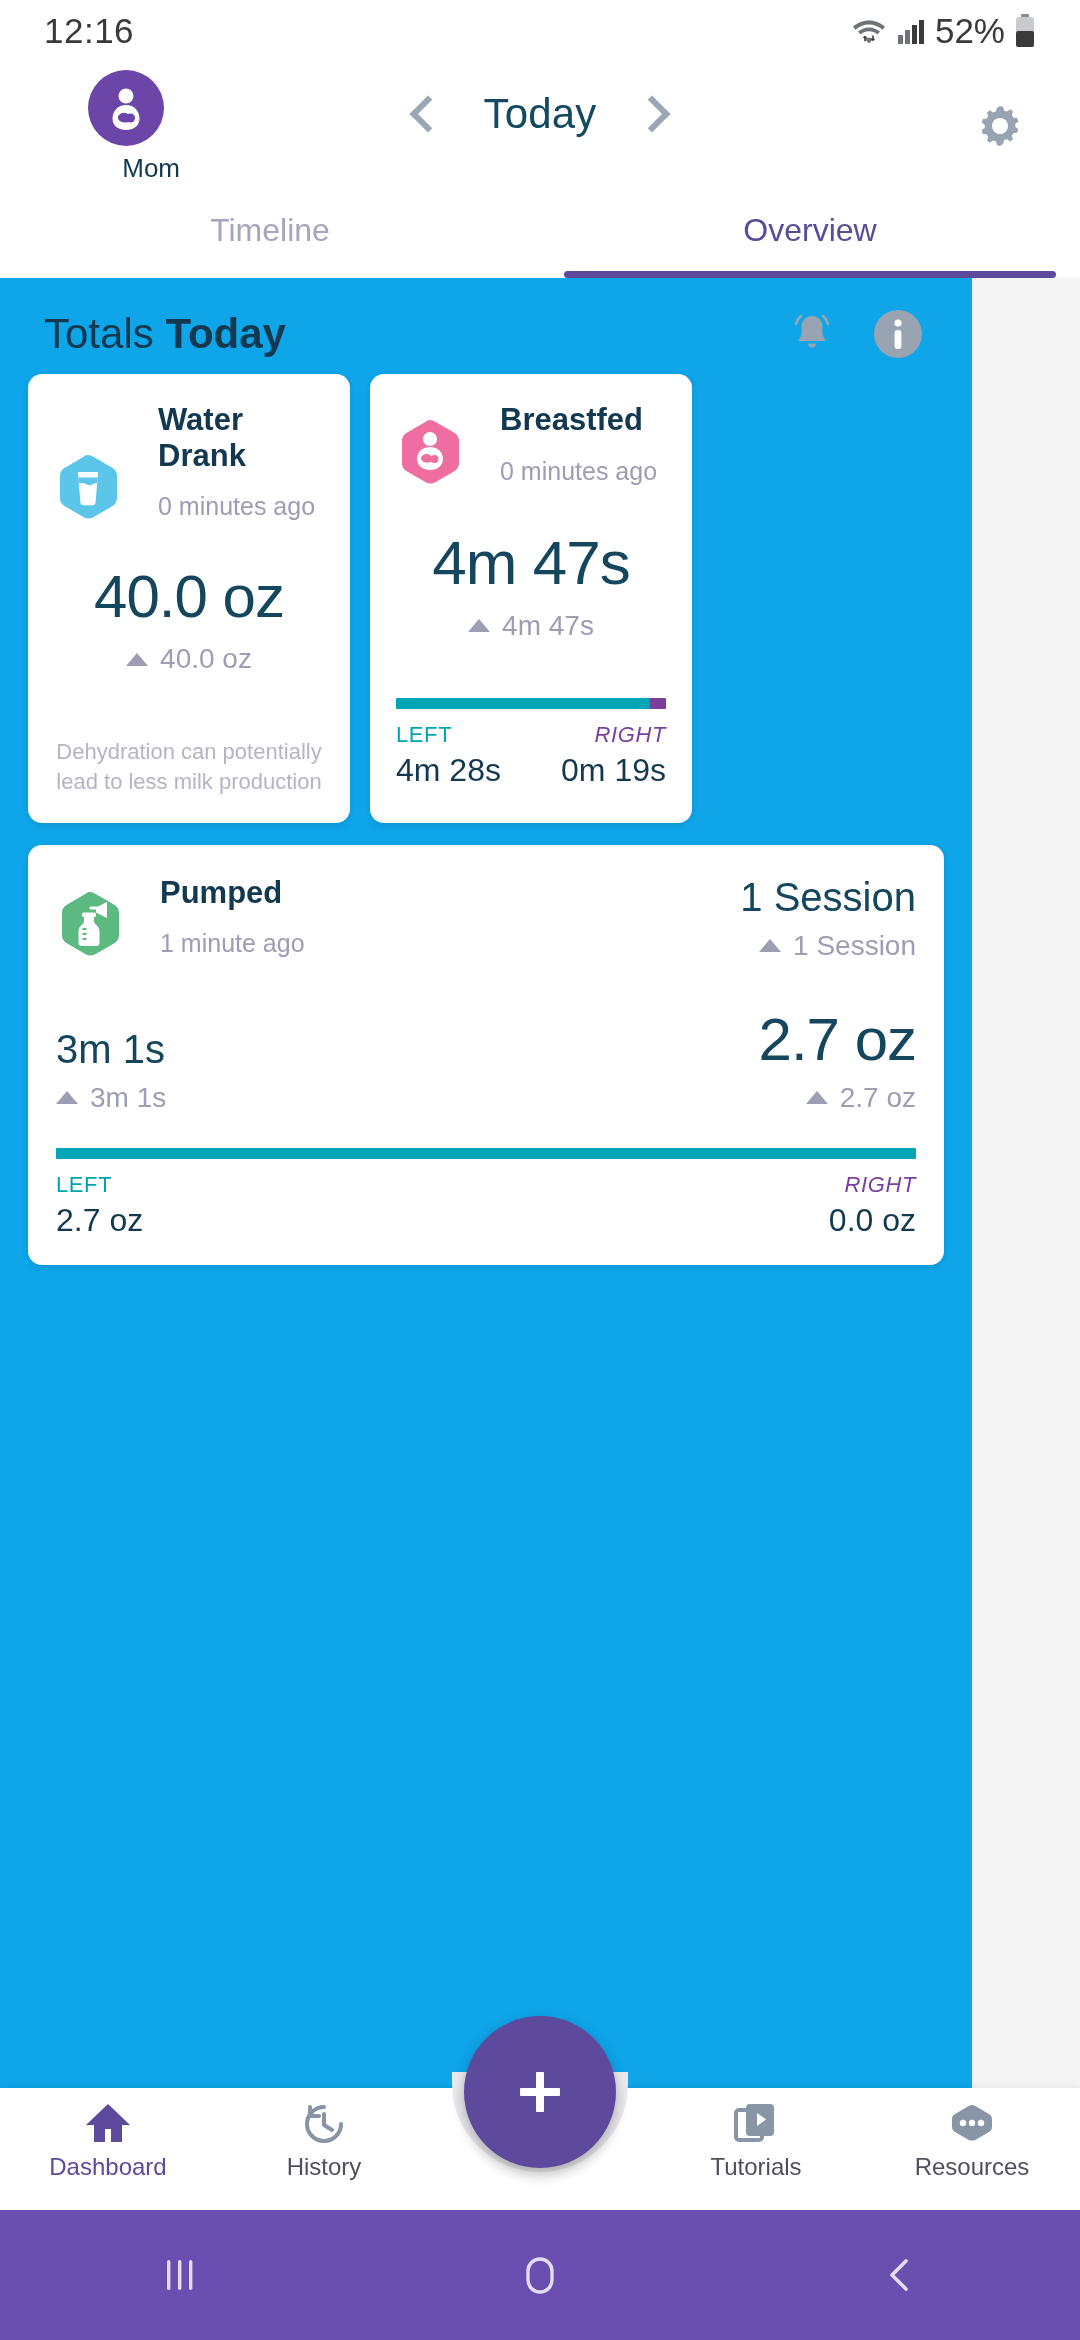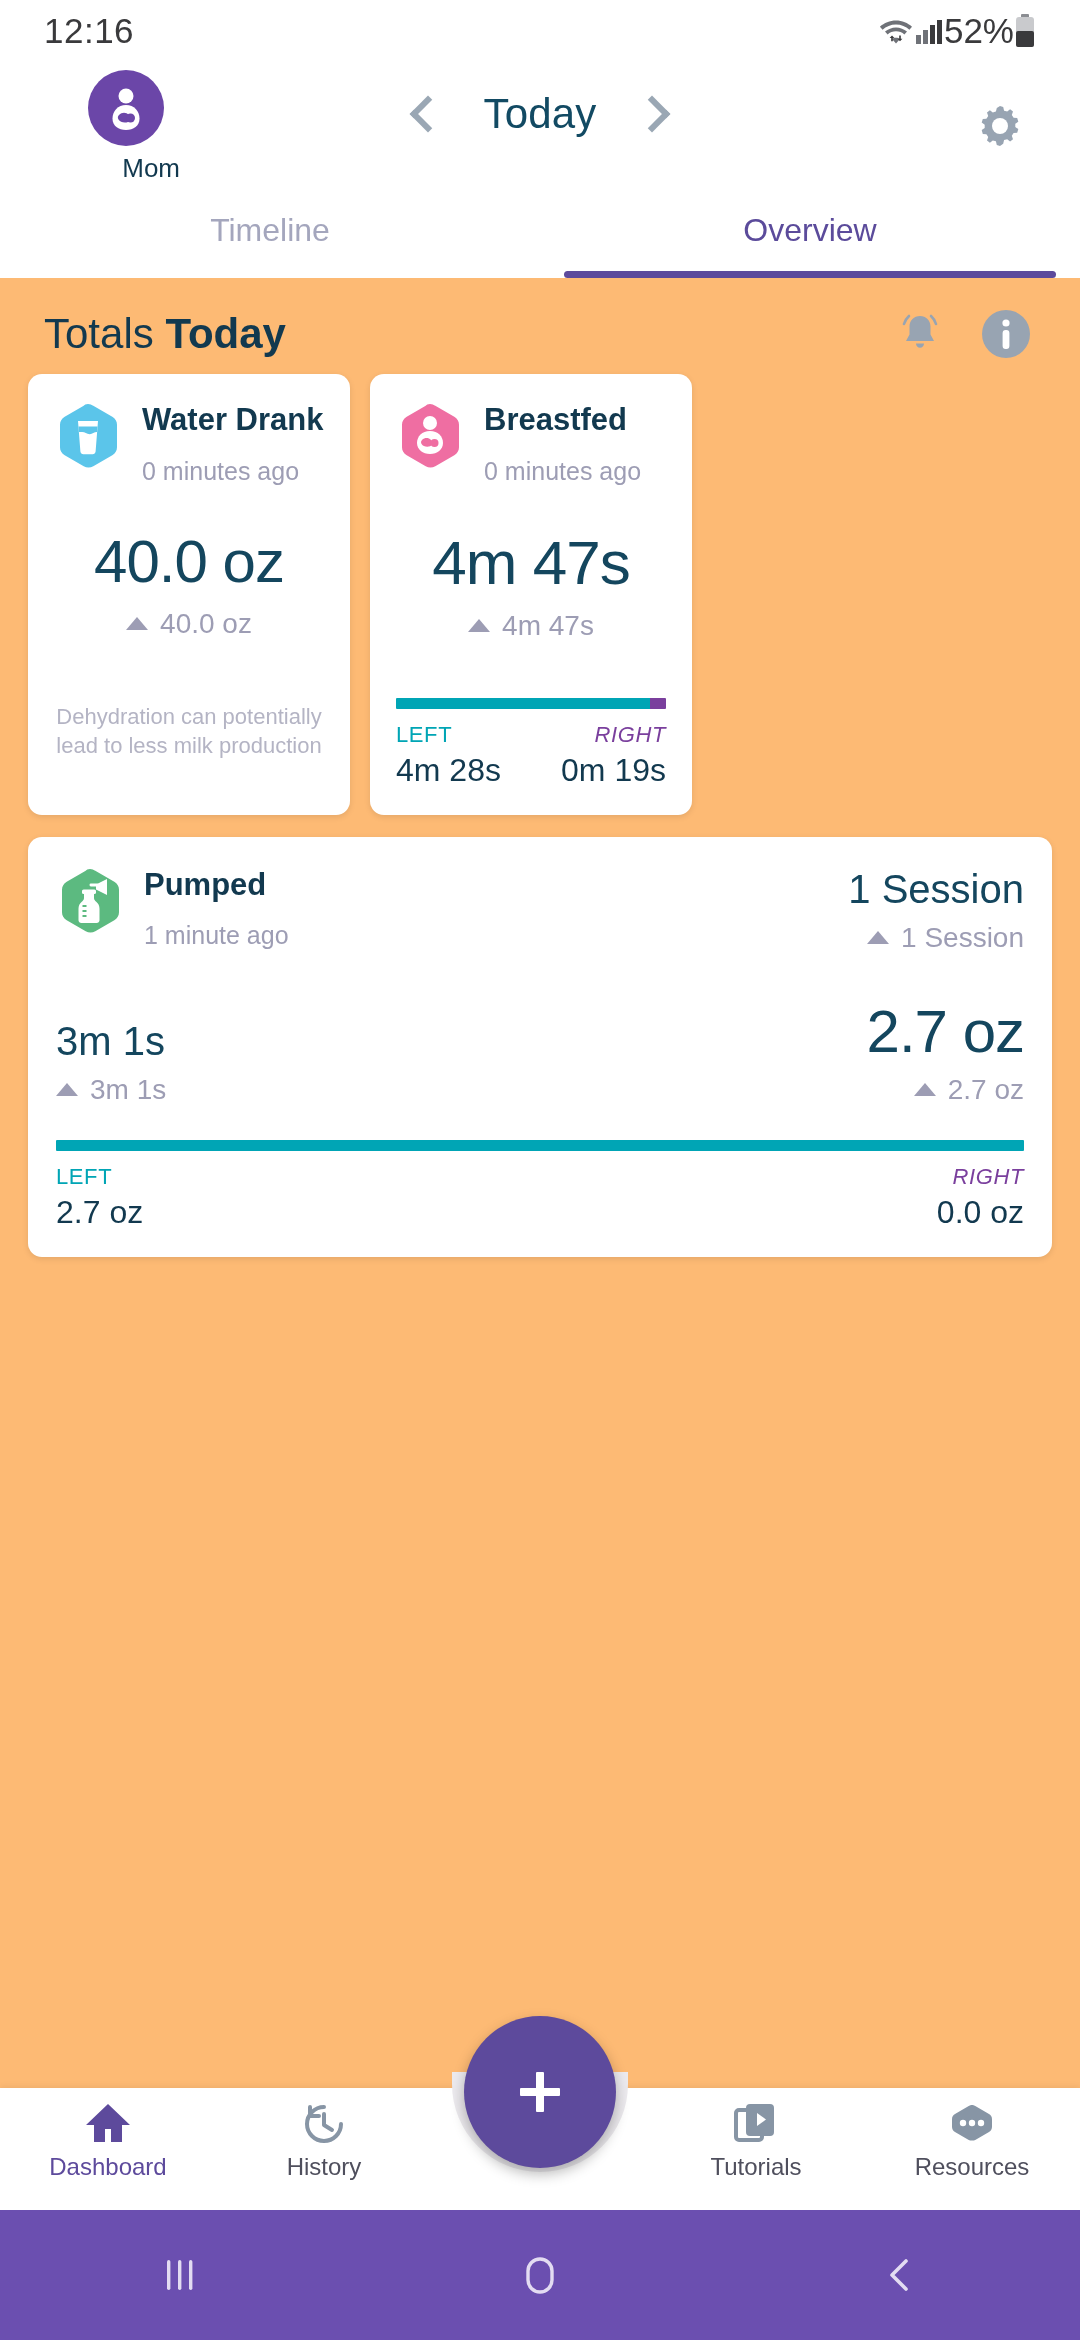--- a/index.html
+++ b/index.html
@@ -11,21 +11,21 @@
   }
   .phone { position: relative; width: 1080px; height: 2340px; background: #f4f4f5; }
 
   
   .statusbar {
     position: absolute; top: 0; left: 0; width: 1080px; height: 62px;
     background: #ffffff; display: flex; align-items: center;
     justify-content: space-between; padding: 0 44px;
   }
   .status-time { font-size: 35px; color: #3a3a3c; letter-spacing: .5px; }
-  .status-right { display: flex; align-items: center; gap: 0; }
+  .status-right { display: flex; align-items: center; gap: 9px; }
   .status-pct { font-size: 35px; color: #3a3a3c; }
 
   
   .appbar {
     position: absolute; top: 62px; left: 0; width: 1080px; height: 120px;
     background: #ffffff;
   }
   .profile { position: absolute; left: 72px; top: 8px; width: 108px; text-align: right; }
   .avatar {
     width: 76px; height: 76px; border-radius: 50%; background: #6b46a8;
@@ -52,39 +52,39 @@
     font-size: 32px; color: #a4a6bd; position: relative;
   }
   .tab.active { color: #5b4b9b; }
   .tab.active::after {
     content: ""; position: absolute; bottom: 0; left: 24px; right: 24px;
     height: 7px; background: #5d4a9c; border-radius: 4px;
   }
 
   
   .content {
-    position: absolute; top: 278px; left: 0; width: 1080px; bottom: 252px;
-    background: #fdba74; overflow: hidden;
+    position: absolute; top: 278px; left: 0; width: 972px; bottom: 252px;
+    background: #0ea5e9; overflow: hidden;
   }
   .totals-row {
     display: flex; align-items: center; justify-content: space-between;
     padding: 30px 48px 14px 44px;
   }
   .totals-title { font-size: 42px; color: #12394f; }
   .totals-title b { font-weight: 700; }
   .totals-title span.light { font-weight: 400; }
   .totals-icons { display: flex; align-items: center; gap: 36px; }
 
   .cards-row { display: flex; gap: 20px; padding: 0 28px; }
   .card {
     background: #ffffff; border-radius: 14px;
     box-shadow: 0 2px 6px rgba(0,0,0,.10);
   }
   .card-half { width: 322px; padding: 28px 26px 26px; }
-  .card-head { display: flex; align-items: flex-start; gap: 20px; }
+  .card-head { display: flex; align-items: flex-end; gap: 36px; }
   .hexicon { width: 68px; height: 68px; flex: 0 0 68px; }
   .card-titles .t { font-size: 31px; color: #12394f; font-weight: 700; line-height: 1.15; }
   .card-titles .s { font-size: 25px; color: #9d9db4; margin-top: 19px; }
 
   .big-val {
     text-align: center; font-size: 60px; color: #14465e; margin-top: 46px;
     letter-spacing: -1px; line-height: 1;
   }
   .big-val.wide { font-size: 62px; }
   .delta {

